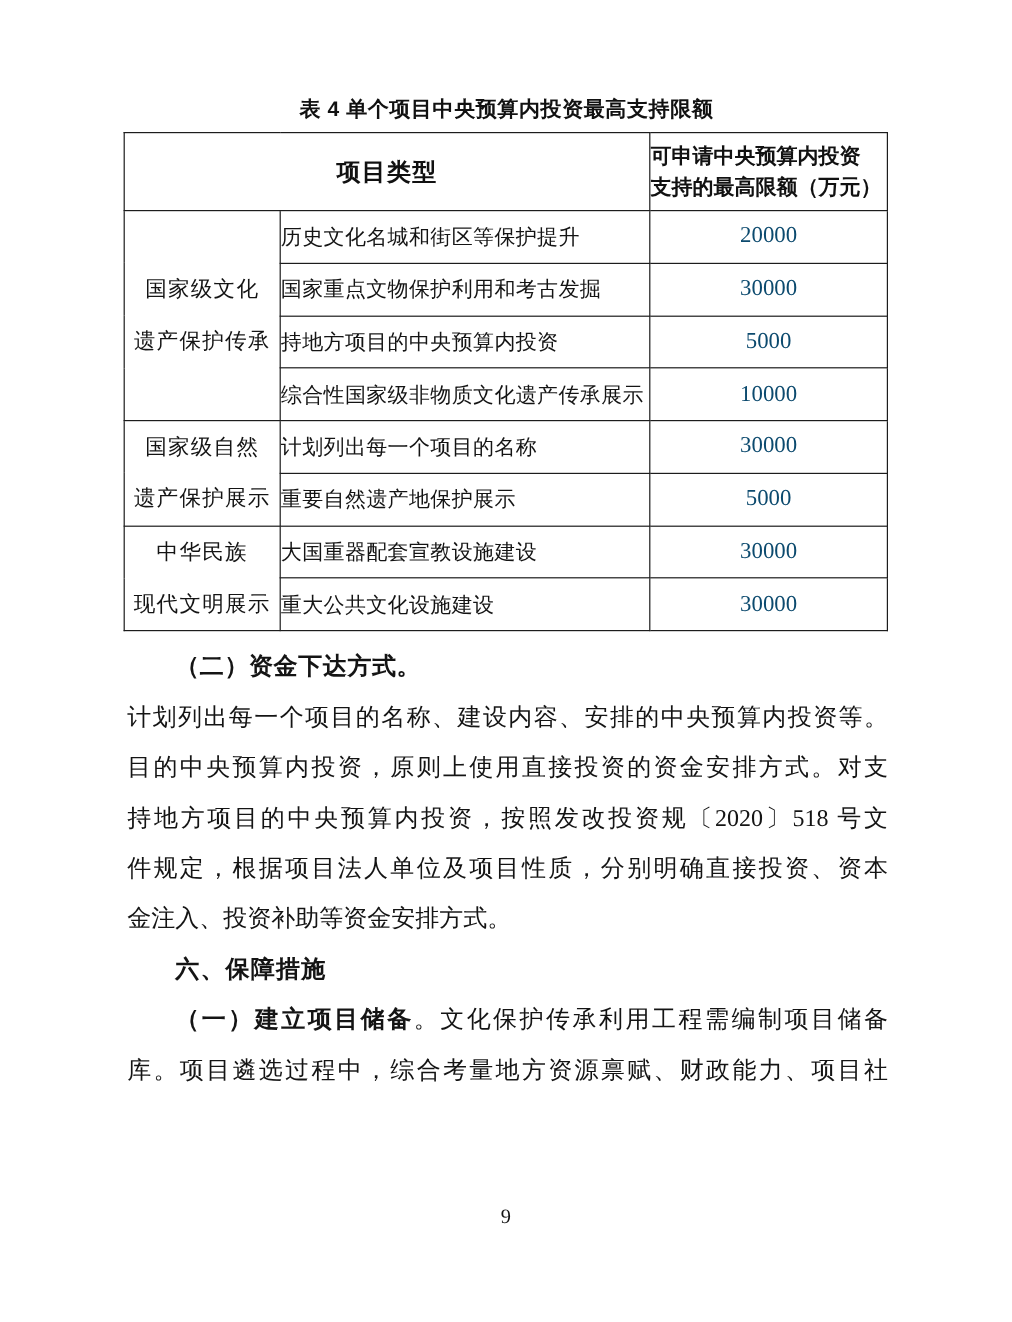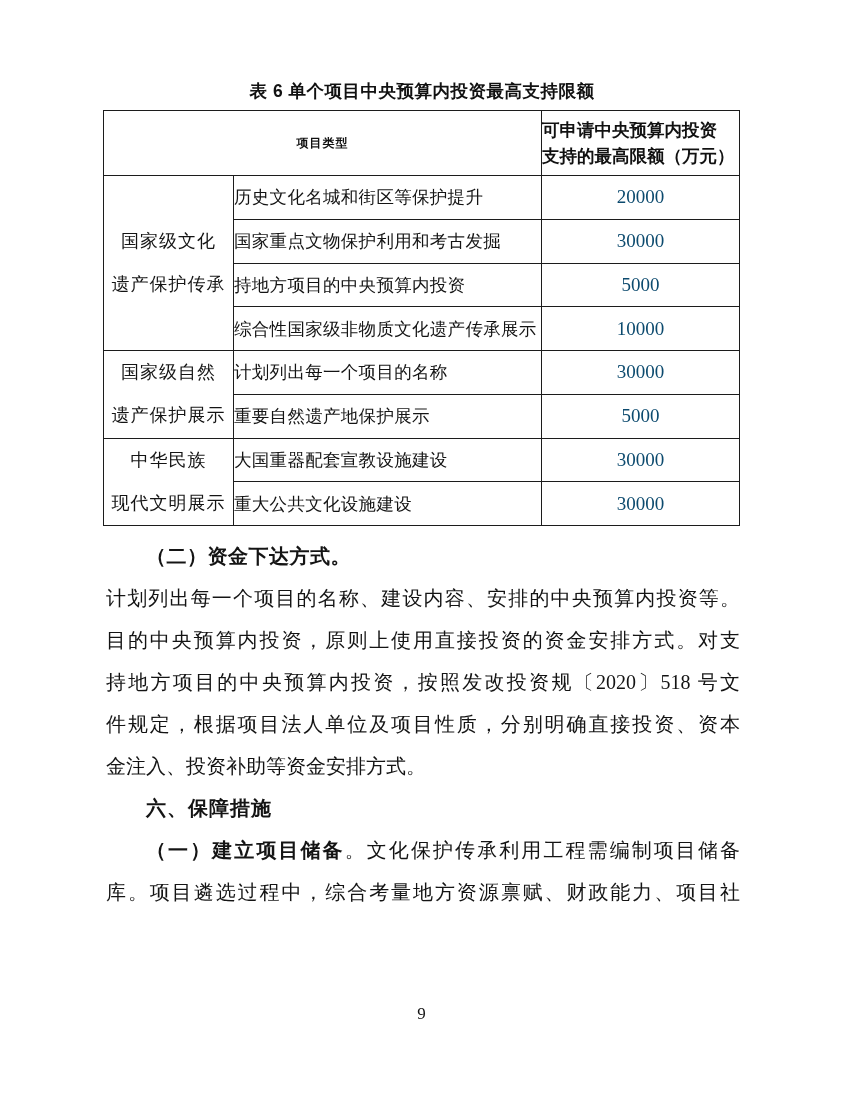--- a/index.html
+++ b/index.html
@@ -40,21 +40,21 @@
   table.limits th, table.limits td {
     border: 1.5px solid #1c1c1c;
     padding: 0;
     overflow: hidden;
   }
   table.limits thead tr { height: 65px; }
   table.limits tbody tr { height: 43.75px; }
   th.type-head {
     font-family: "Liberation Sans", "DejaVu Sans", sans-serif;
     font-weight: bold;
-    font-size: 12px;
+    font-size: 20px;
     text-align: center;
     vertical-align: middle;
     color: #111111;
     letter-spacing: 1px;
   }
   th.limit-head {
     font-family: "Liberation Sans", "DejaVu Sans", sans-serif;
     font-weight: bold;
     font-size: 17.5px;
     text-align: left;
@@ -122,21 +122,21 @@
     text-align: center;
     font-size: 17px;
     color: #141414;
   }
 </style>
 </head>
 <body>
 
 <div class="page">
 
-  <div class="table-title">表 6 单个项目中央预算内投资最高支持限额</div>
+  <div class="table-title">表 4 单个项目中央预算内投资最高支持限额</div>
 
   <table class="limits">
     <colgroup>
       <col style="width:130px">
       <col style="width:308px">
       <col style="width:198px">
     </colgroup>
     <thead>
       <tr>
         <th class="type-head" colspan="2">项目类型</th>

